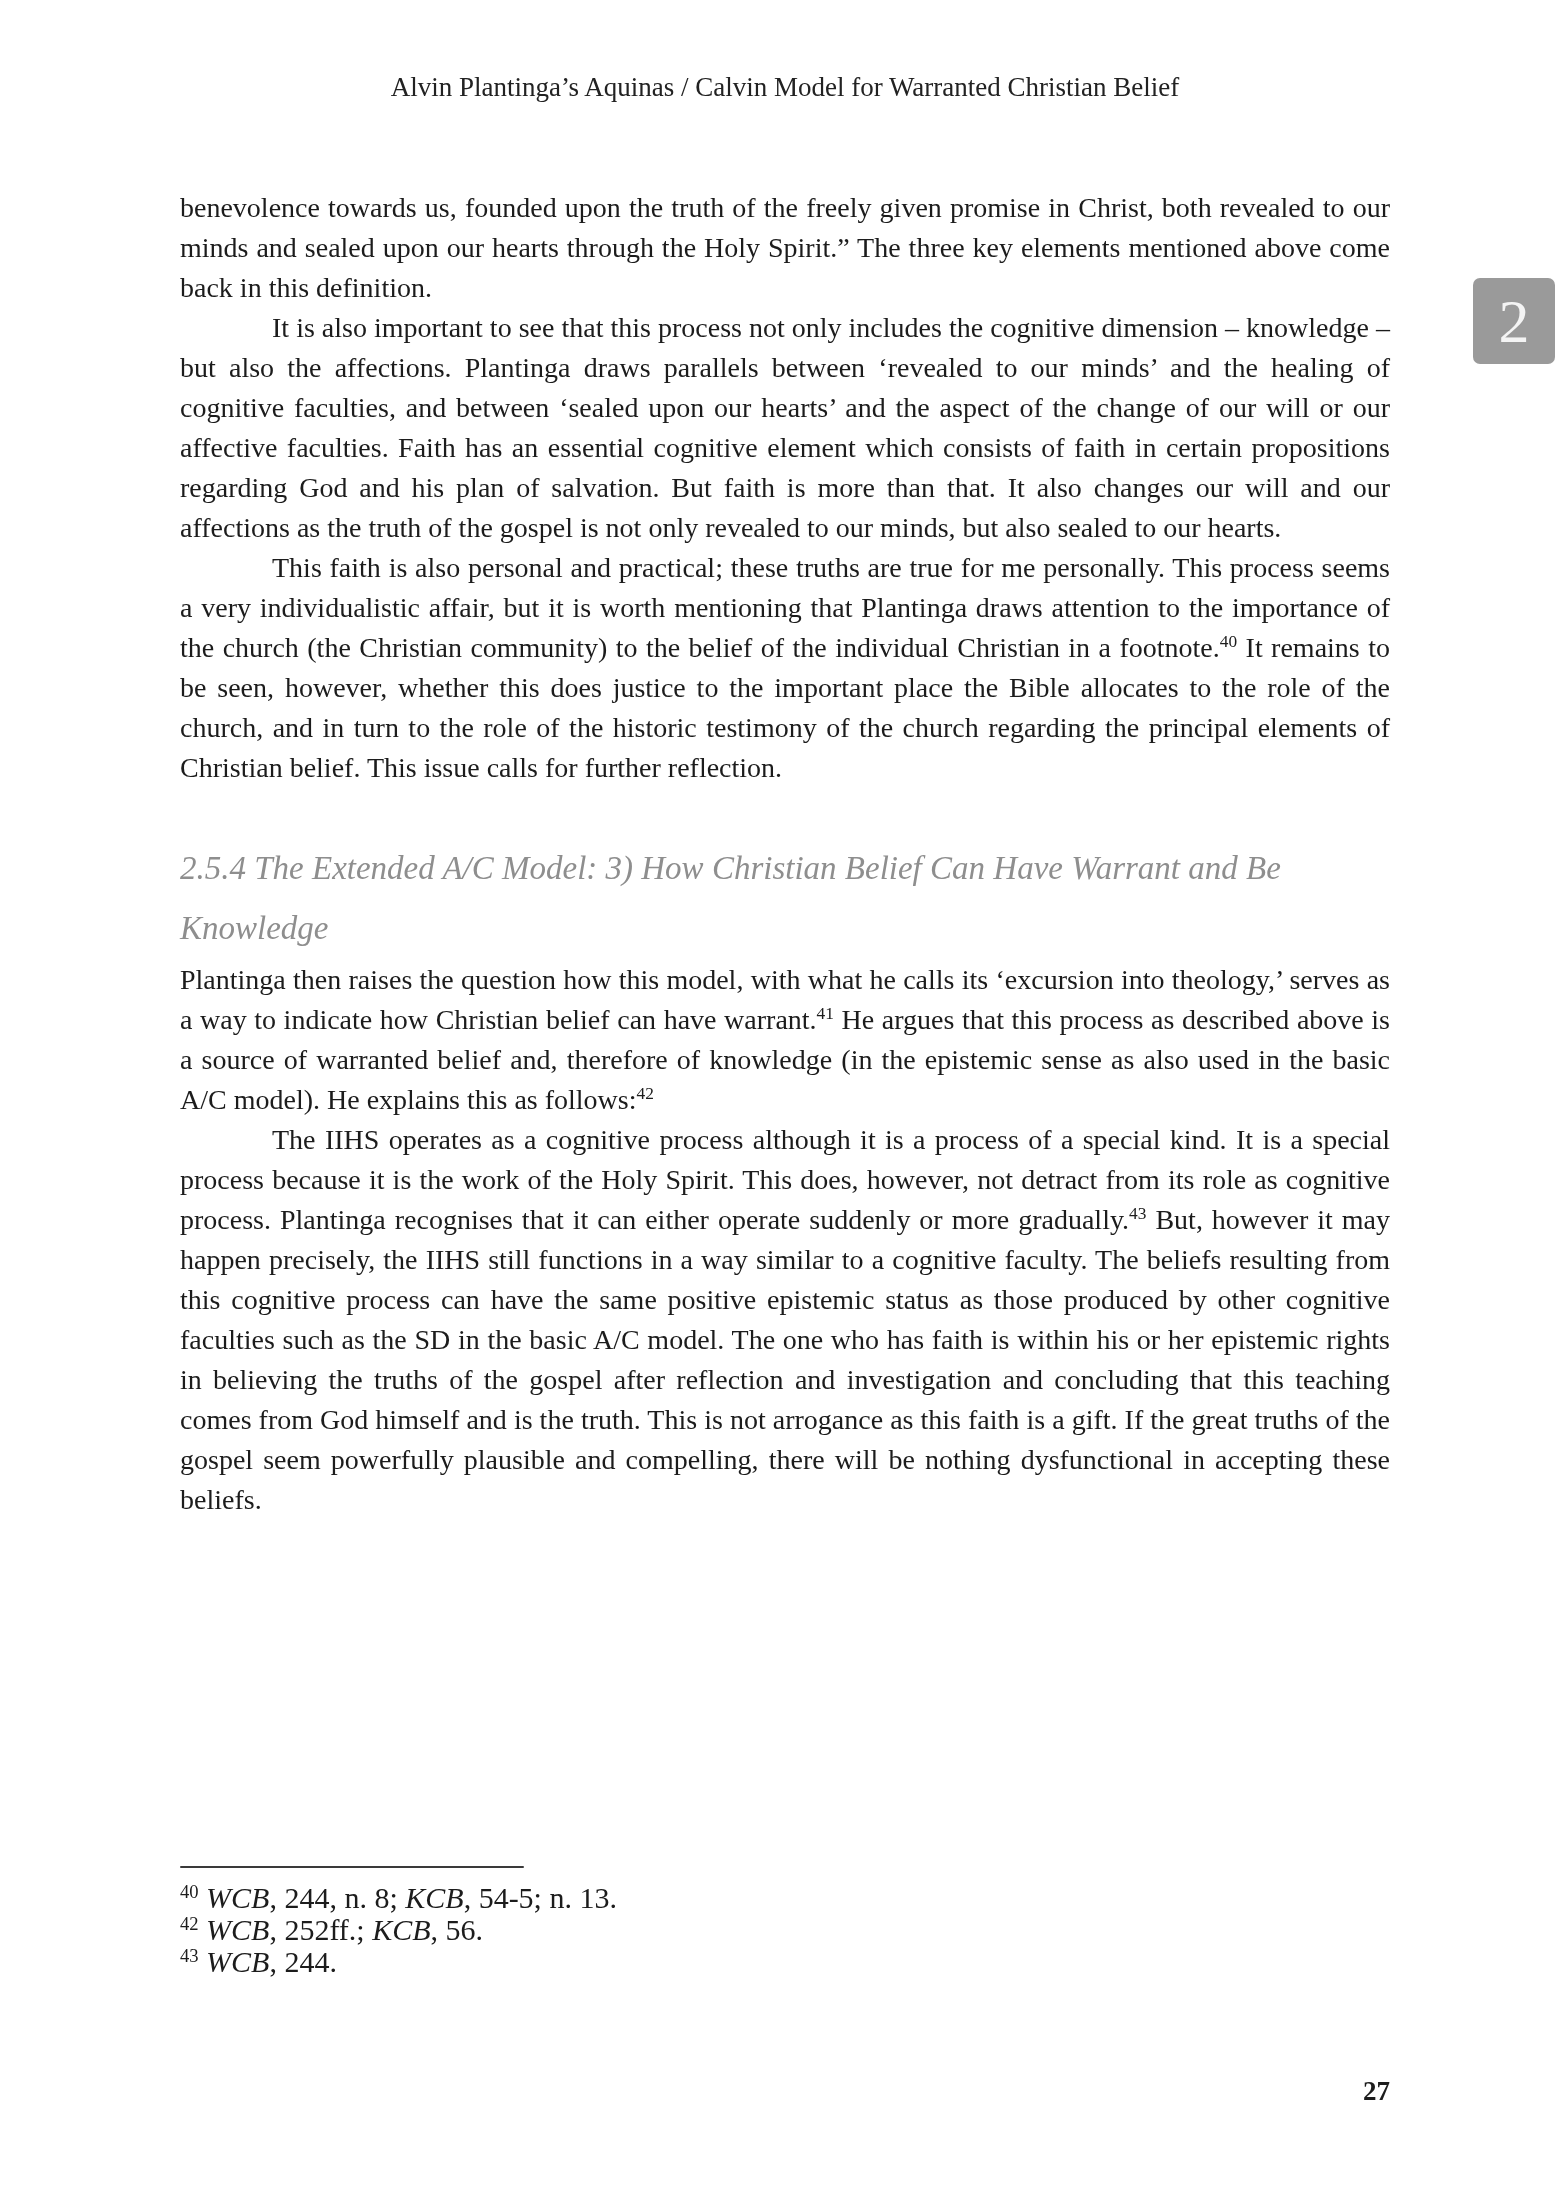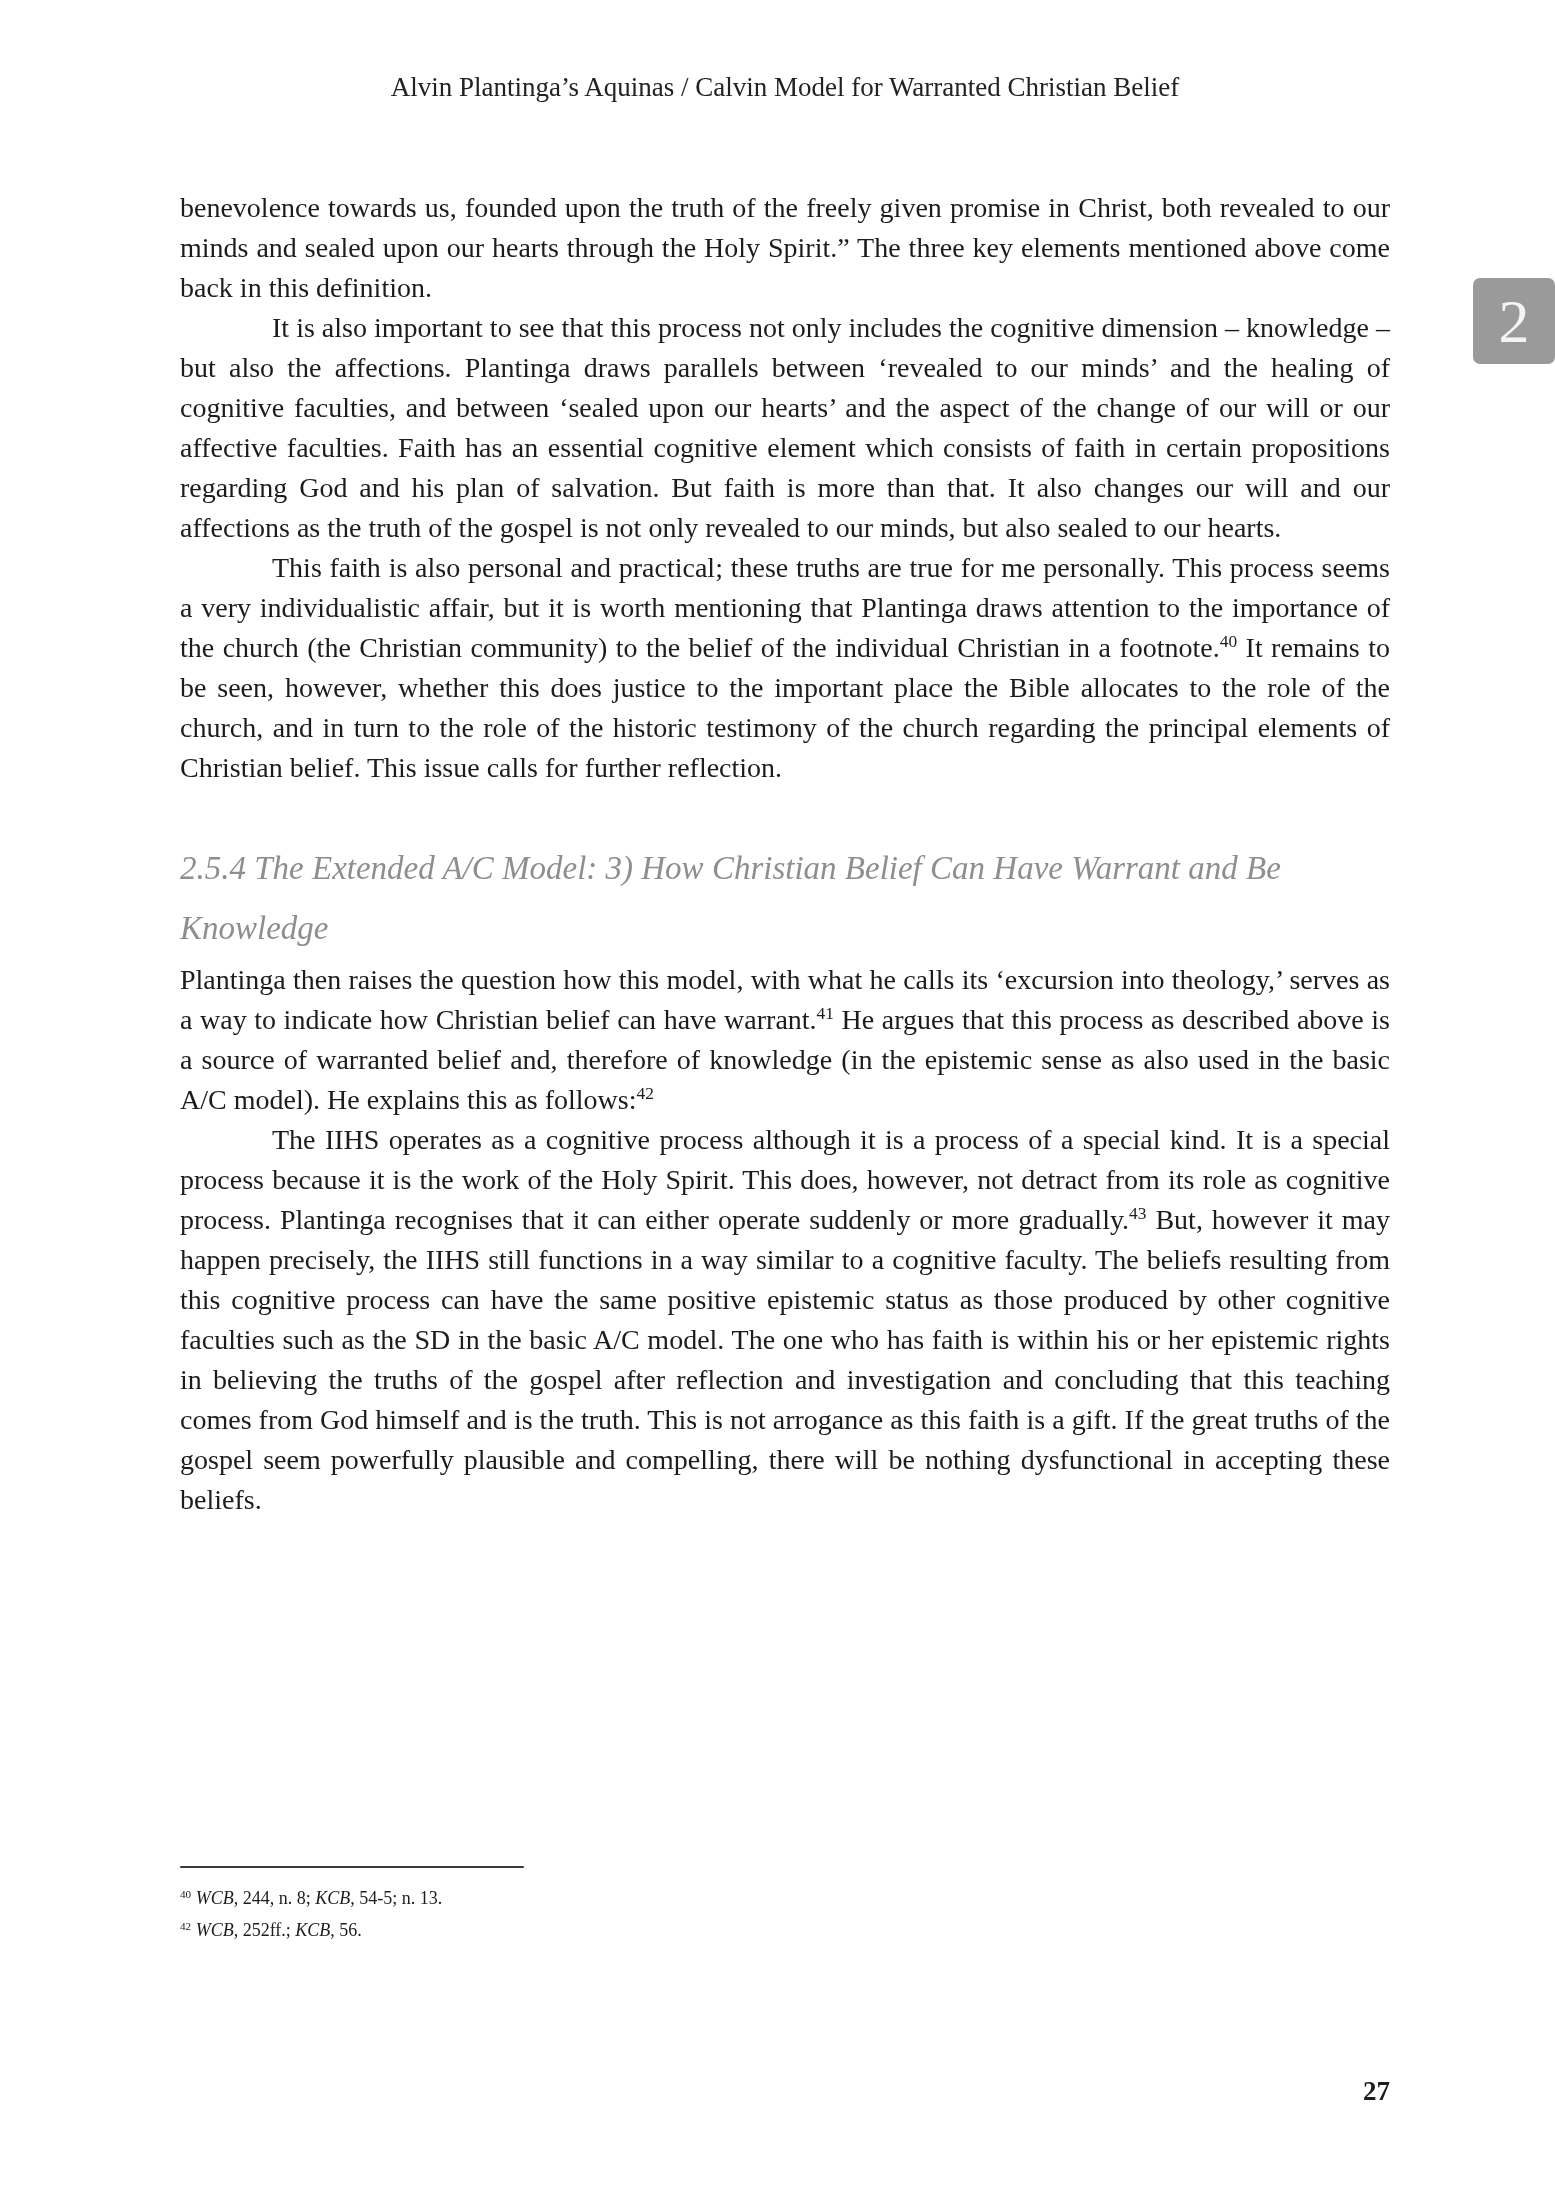--- a/index.html
+++ b/index.html
@@ -64,21 +64,21 @@
     position: relative;
     top: -0.55em;
     line-height: 0;
   }
   .seg-i { font-style: italic; }
   .footnotes {
     position: absolute;
     left: 180px;
     top: 1866px;
     width: 1210px;
-    font-size: 18px;
+    font-size: 30px;
     line-height: 32px;
     text-align: left;
   }
   .footnote-rule {
     width: 344px;
     height: 0;
     border-top: 2px solid #3a3a3a;
     margin-bottom: 14px;
   }
   .footnote { margin: 0; padding: 0; }
@@ -112,17 +112,18 @@
     <h2 class="section-heading" style="color: rgb(142, 142, 142);">2.5.4 The Extended A/C Model: 3) How Christian Belief Can Have Warrant and Be Knowledge</h2>
 
     <p class="para"><span>Plantinga then raises the question how this model, with what he calls its ‘excursion into theology,’ serves as a way to indicate how Christian belief can have warrant.</span><span class="seg-sup">41</span><span> He argues that this process as described above is a source of warranted belief and, therefore of knowledge (in the epistemic sense as also used in the basic A/C model). He explains this as follows:</span><span class="seg-sup">42</span></p>
     <p class="para indent"><span>The IIHS operates as a cognitive process although it is a process of a special kind. It is a special process because it is the work of the Holy Spirit. This does, however, not detract from its role as cognitive process. Plantinga recognises that it can either operate suddenly or more gradually.</span><span class="seg-sup">43</span><span> But, however it may happen precisely, the IIHS still functions in a way similar to a cognitive faculty. The beliefs resulting from this cognitive process can have the same positive epistemic status as those produced by other cognitive faculties such as the SD in the basic A/C model. The one who has faith is within his or her epistemic rights in believing the truths of the gospel after reflection and investigation and concluding that this teaching comes from God himself and is the truth. This is not arrogance as this faith is a gift. If the great truths of the gospel seem powerfully plausible and compelling, there will be nothing dysfunctional in accepting these beliefs.</span></p>
   </div>
 
   <div class="footnotes">
     <div class="footnote-rule"></div>
     <p class="footnote"><span class="seg-sup">40</span><span> </span><span class="seg-i">WCB</span><span>, 244, n. 8; </span><span class="seg-i">KCB</span><span>, 54-5; n. 13.</span></p>
     <p class="footnote"><span class="seg-sup">42</span><span> </span><span class="seg-i">WCB</span><span>, 252ff.; </span><span class="seg-i">KCB</span><span>, 56.</span></p>
+    <p class="footnote"><span class="seg-sup">43</span><span> </span><span class="seg-i">WCB</span><span>, 244.</span></p>
   </div>
 
   <div class="page-number">27</div>
 
 </div>
 
 </body></html>

